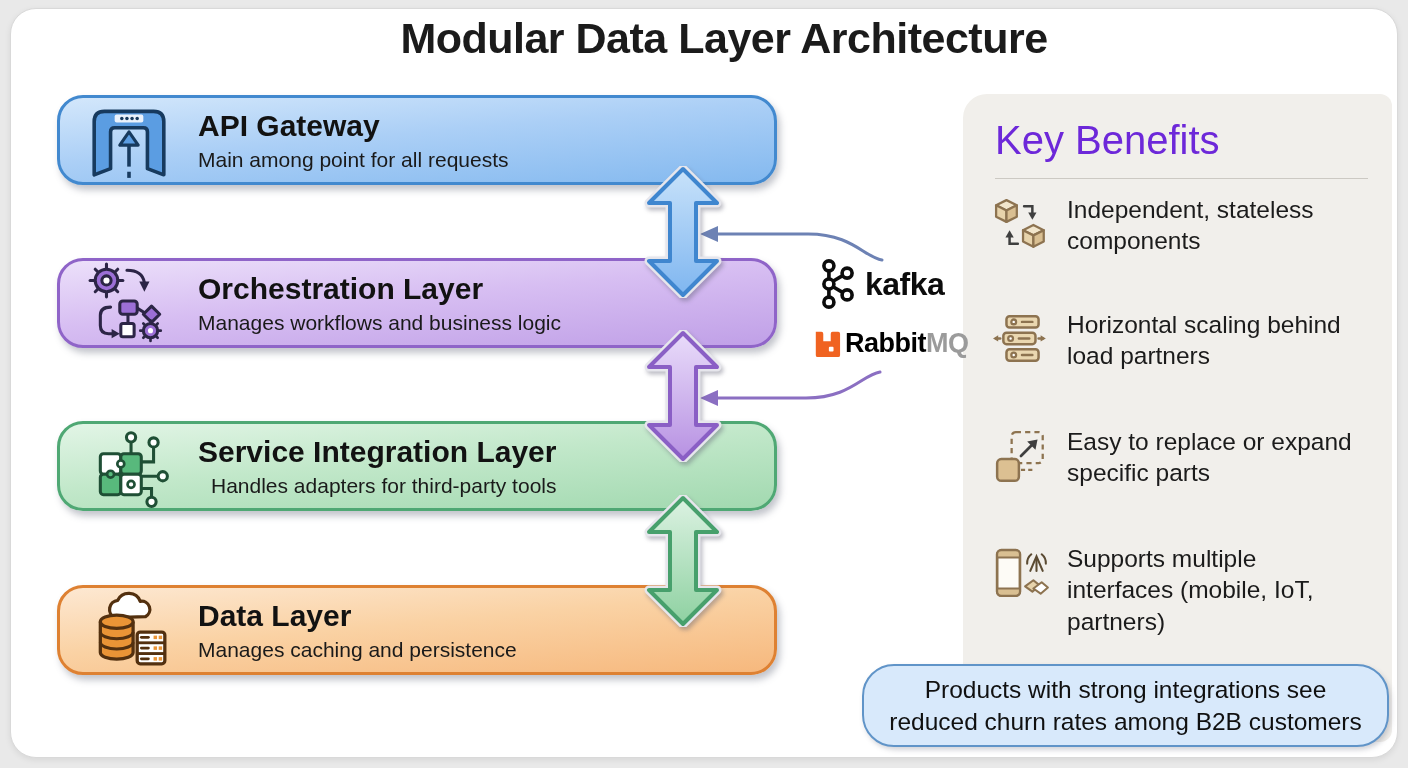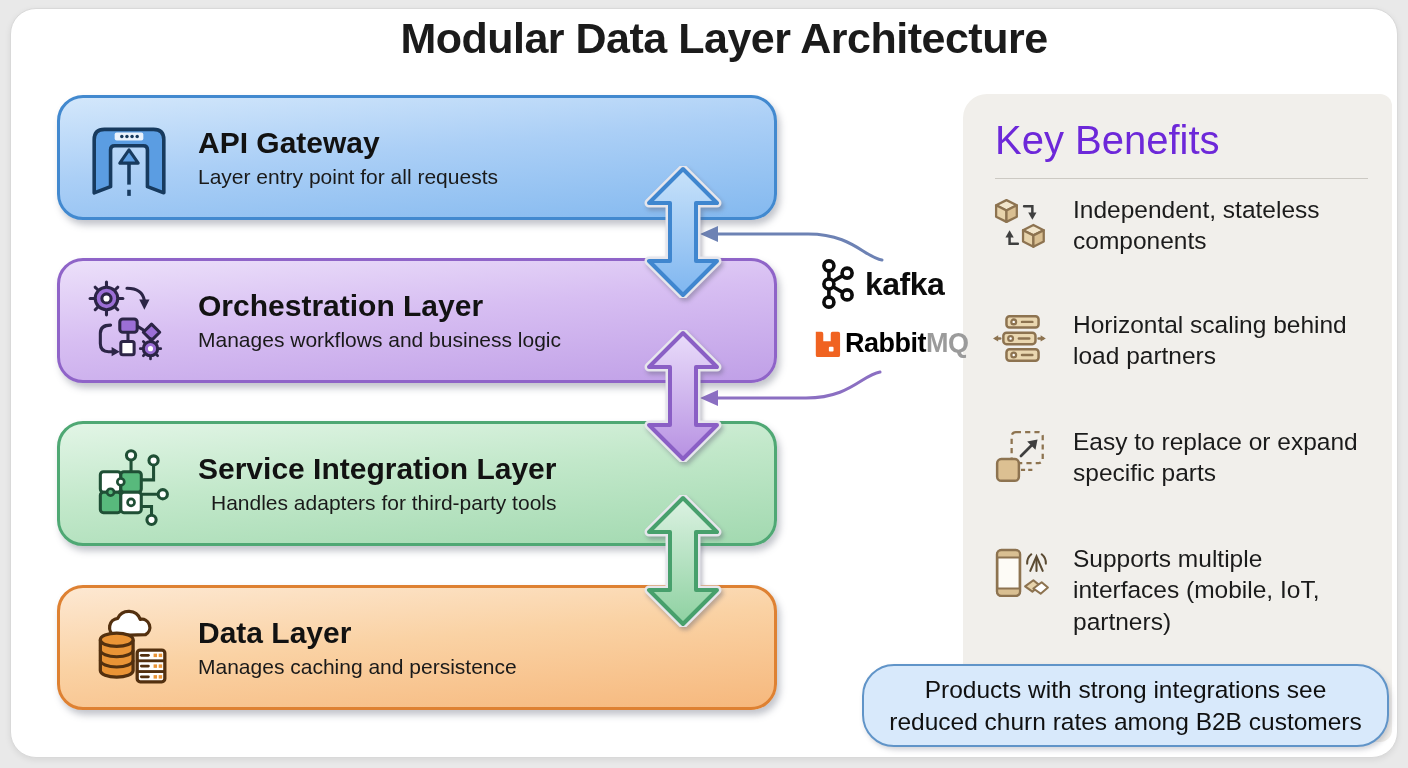--- a/index.html
+++ b/index.html
@@ -6,21 +6,21 @@
   html,body { width:1408px; height:768px; font-family:"Liberation Sans", sans-serif; }
   .canvas { position:relative; width:1408px; height:768px; background:#e9e9e9; overflow:hidden; }
   .card { position:absolute; left:10px; top:8px; width:1388px; height:750px;
           background:#ffffff; border:1.5px solid #d9d9d9; border-radius:26px;
           box-shadow:0 2px 6px rgba(0,0,0,.08); }
 
   .main-title { position:absolute; left:0; top:14px; width:1400px; text-align:center;
           font-size:43px; font-weight:600; color:#1b1b1b; letter-spacing:-.5px;padding-left:48px; }
 
   
-  .layer { position:absolute; left:57px; width:720px; height:125px; border-radius:26px;
+  .layer { position:absolute; left:57px; width:720px; height:90px; border-radius:26px;
            display:flex; align-items:center; gap:26px; padding-left:26px;
            box-shadow:3px 5px 7px rgba(80,85,105,.35); z-index:1; }
   .layer.blue   { top:95px;  background:linear-gradient(175deg,#d3e7fb 0%,#abcff6 45%,#84b9ef 100%); border:3.5px solid #4289cf; }
   .layer.purple { top:258px; background:linear-gradient(175deg,#ece0fa 0%,#d7bef2 45%,#c0a0e7 100%); border:3.5px solid #8f64c8; }
   .layer.green  { top:421px; background:linear-gradient(175deg,#e2f5e6 0%,#c2e8ca 45%,#a2d9b0 100%); border:3.5px solid #4fa874;text-align:right; }
   .layer.orange { top:585px; background:linear-gradient(175deg,#fde8d2 0%,#fad2a4 45%,#f6b87d 100%); border:3.5px solid #de8132; }
   .layer-icon { width:86px; height:86px; flex:none; }
   .layer-text  { display:flex; flex-direction:column; gap:5px; }
   .layer-title { font-size:30px; font-weight:600; color:#121212; }
   .layer-sub   { font-size:21px; font-weight:400; color:#1a1a1a; }
@@ -39,21 +39,21 @@
   .rabbit { position:absolute; left:813px; top:328px; display:flex; align-items:center; gap:4px; z-index:4; }
   .rabbit-word { font-size:27px; font-weight:700; letter-spacing:-.5px; }
   .rabbit-word .r1 { color:#000000; }
   .rabbit-word .r2 { color:#9b9b9b; font-weight:600; }
 
   
   .panel { position:absolute; left:963px; top:94px; width:429px; height:648px;
            background:#f1efeb; border-radius:24px 12px 12px 24px; z-index:0; }
   .panel-heading { padding:24px 28px 0 32px; font-size:40px; font-weight:400; color:#6d28d9; }
   .panel-divider { margin:15px 24px 0 32px; border-top:1.5px solid #ccc9c3; }
-  .benefit { position:absolute; left:0; width:100%; display:flex; gap:22px; padding:0 24px 0 30px; align-items:flex-start; }
+  .benefit { position:absolute; left:0; width:100%; display:flex; gap:16px; padding:0 24px 0 30px; align-items:flex-start; }
   .benefit.b1 { top:100px; } .benefit.b2 { top:215px; } .benefit.b3 { top:332px; } .benefit.b4 { top:449px; }
   .benefit-icon { width:58px; height:58px; flex:none; margin-top:2px; }
   .benefit-text { font-size:24.5px; line-height:1.28; color:#1b1b1b; max-width:305px; }
 
   
   .callout { position:absolute; left:862px; top:664px; width:527px; height:83px;
              background:#d8e9fb; border:2.5px solid #6094c8; border-radius:32px;
              display:flex; align-items:center; justify-content:center; text-align:center;
              padding:0 14px; z-index:5; box-shadow:2px 3px 5px rgba(80,85,105,.25); }
   .callout-text { font-size:24.5px; line-height:1.3; color:#101010; }
@@ -73,21 +73,21 @@
       <circle cx="35" cy="21" r="1.7" fill="#173a5e"></circle>
         <circle cx="40" cy="21" r="1.7" fill="#173a5e"></circle>
       <circle cx="45" cy="21" r="1.7" fill="#173a5e"></circle>
         <circle cx="50" cy="21" r="1.7" fill="#173a5e"></circle>
       <line x1="42" y1="68" x2="42" y2="46" stroke="#173a5e" stroke-width="3.5"></line>
       <polygon points="42,34 33,47 51,47" fill="#5b9de2" stroke="#173a5e" stroke-width="3" stroke-linejoin="round"></polygon>
       <line x1="42" y1="73" x2="42" y2="79" stroke="#173a5e" stroke-width="3.5"></line>
     </svg>
     <div class="layer-text">
       <div class="layer-title">API Gateway</div>
-      <div class="layer-sub">Layer entry point for all requests</div>
+      <div class="layer-sub">Main among point for all requests</div>
     </div>
   </div>
 
   <div class="layer purple">
     <svg class="layer-icon" viewBox="0 0 84 84">
       <g stroke="#2c2546" stroke-width="3">
         <g stroke-linecap="round">
           <line x1="20" y1="4" x2="20" y2="36"></line>
             <line x1="4" y1="20" x2="36" y2="20"></line>
           <line x1="9" y1="9" x2="31" y2="31"></line>

